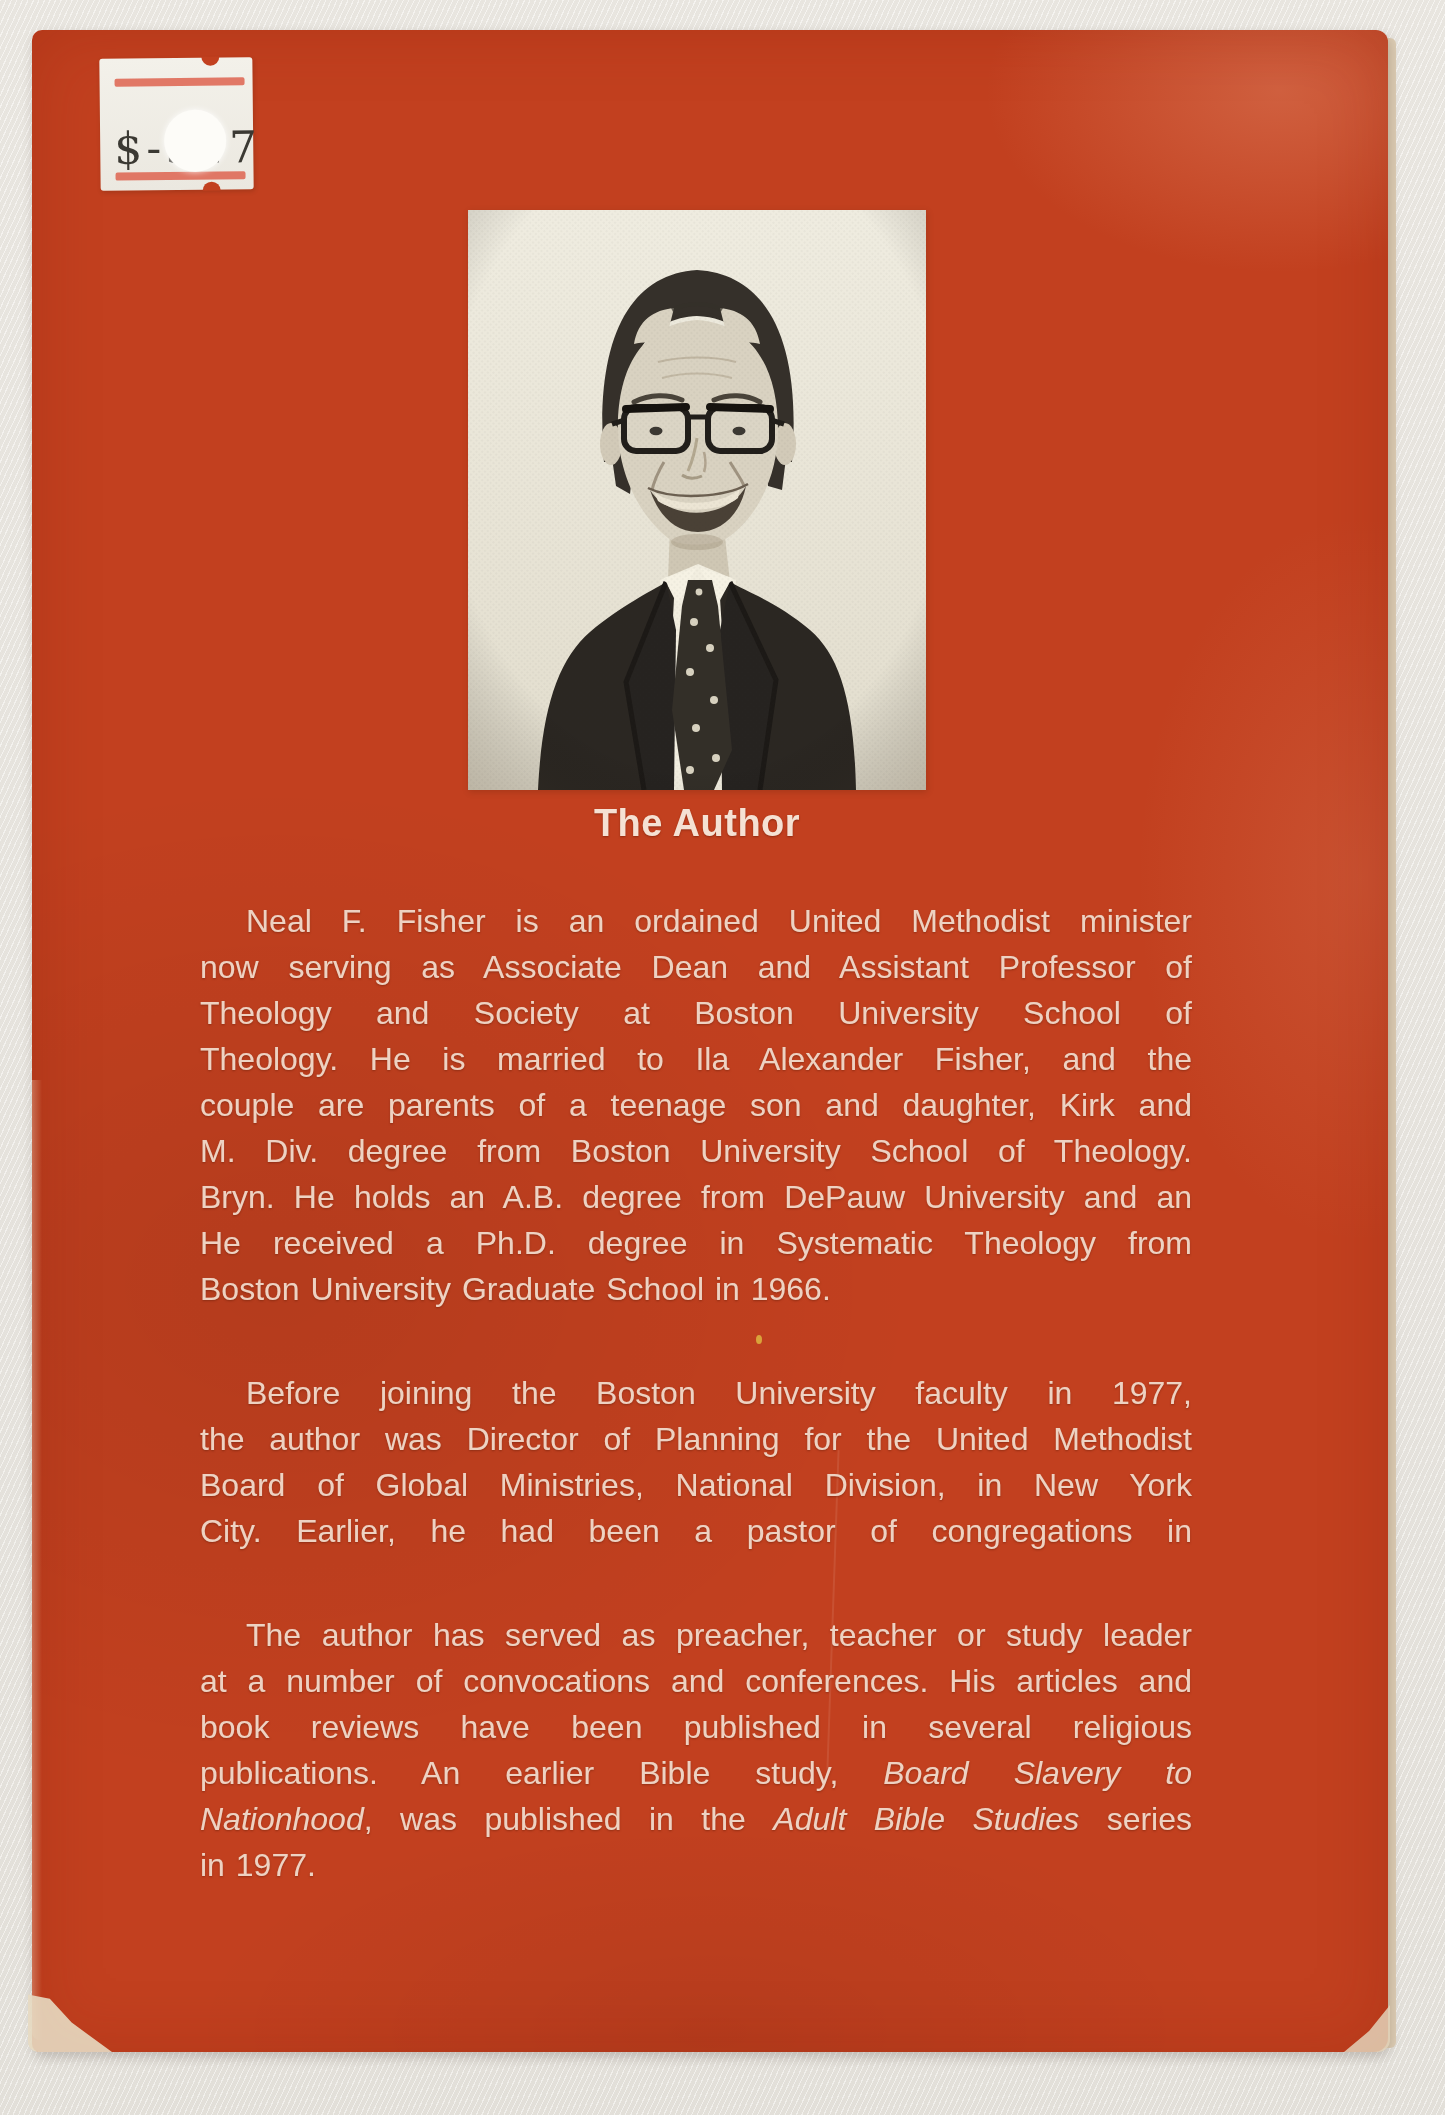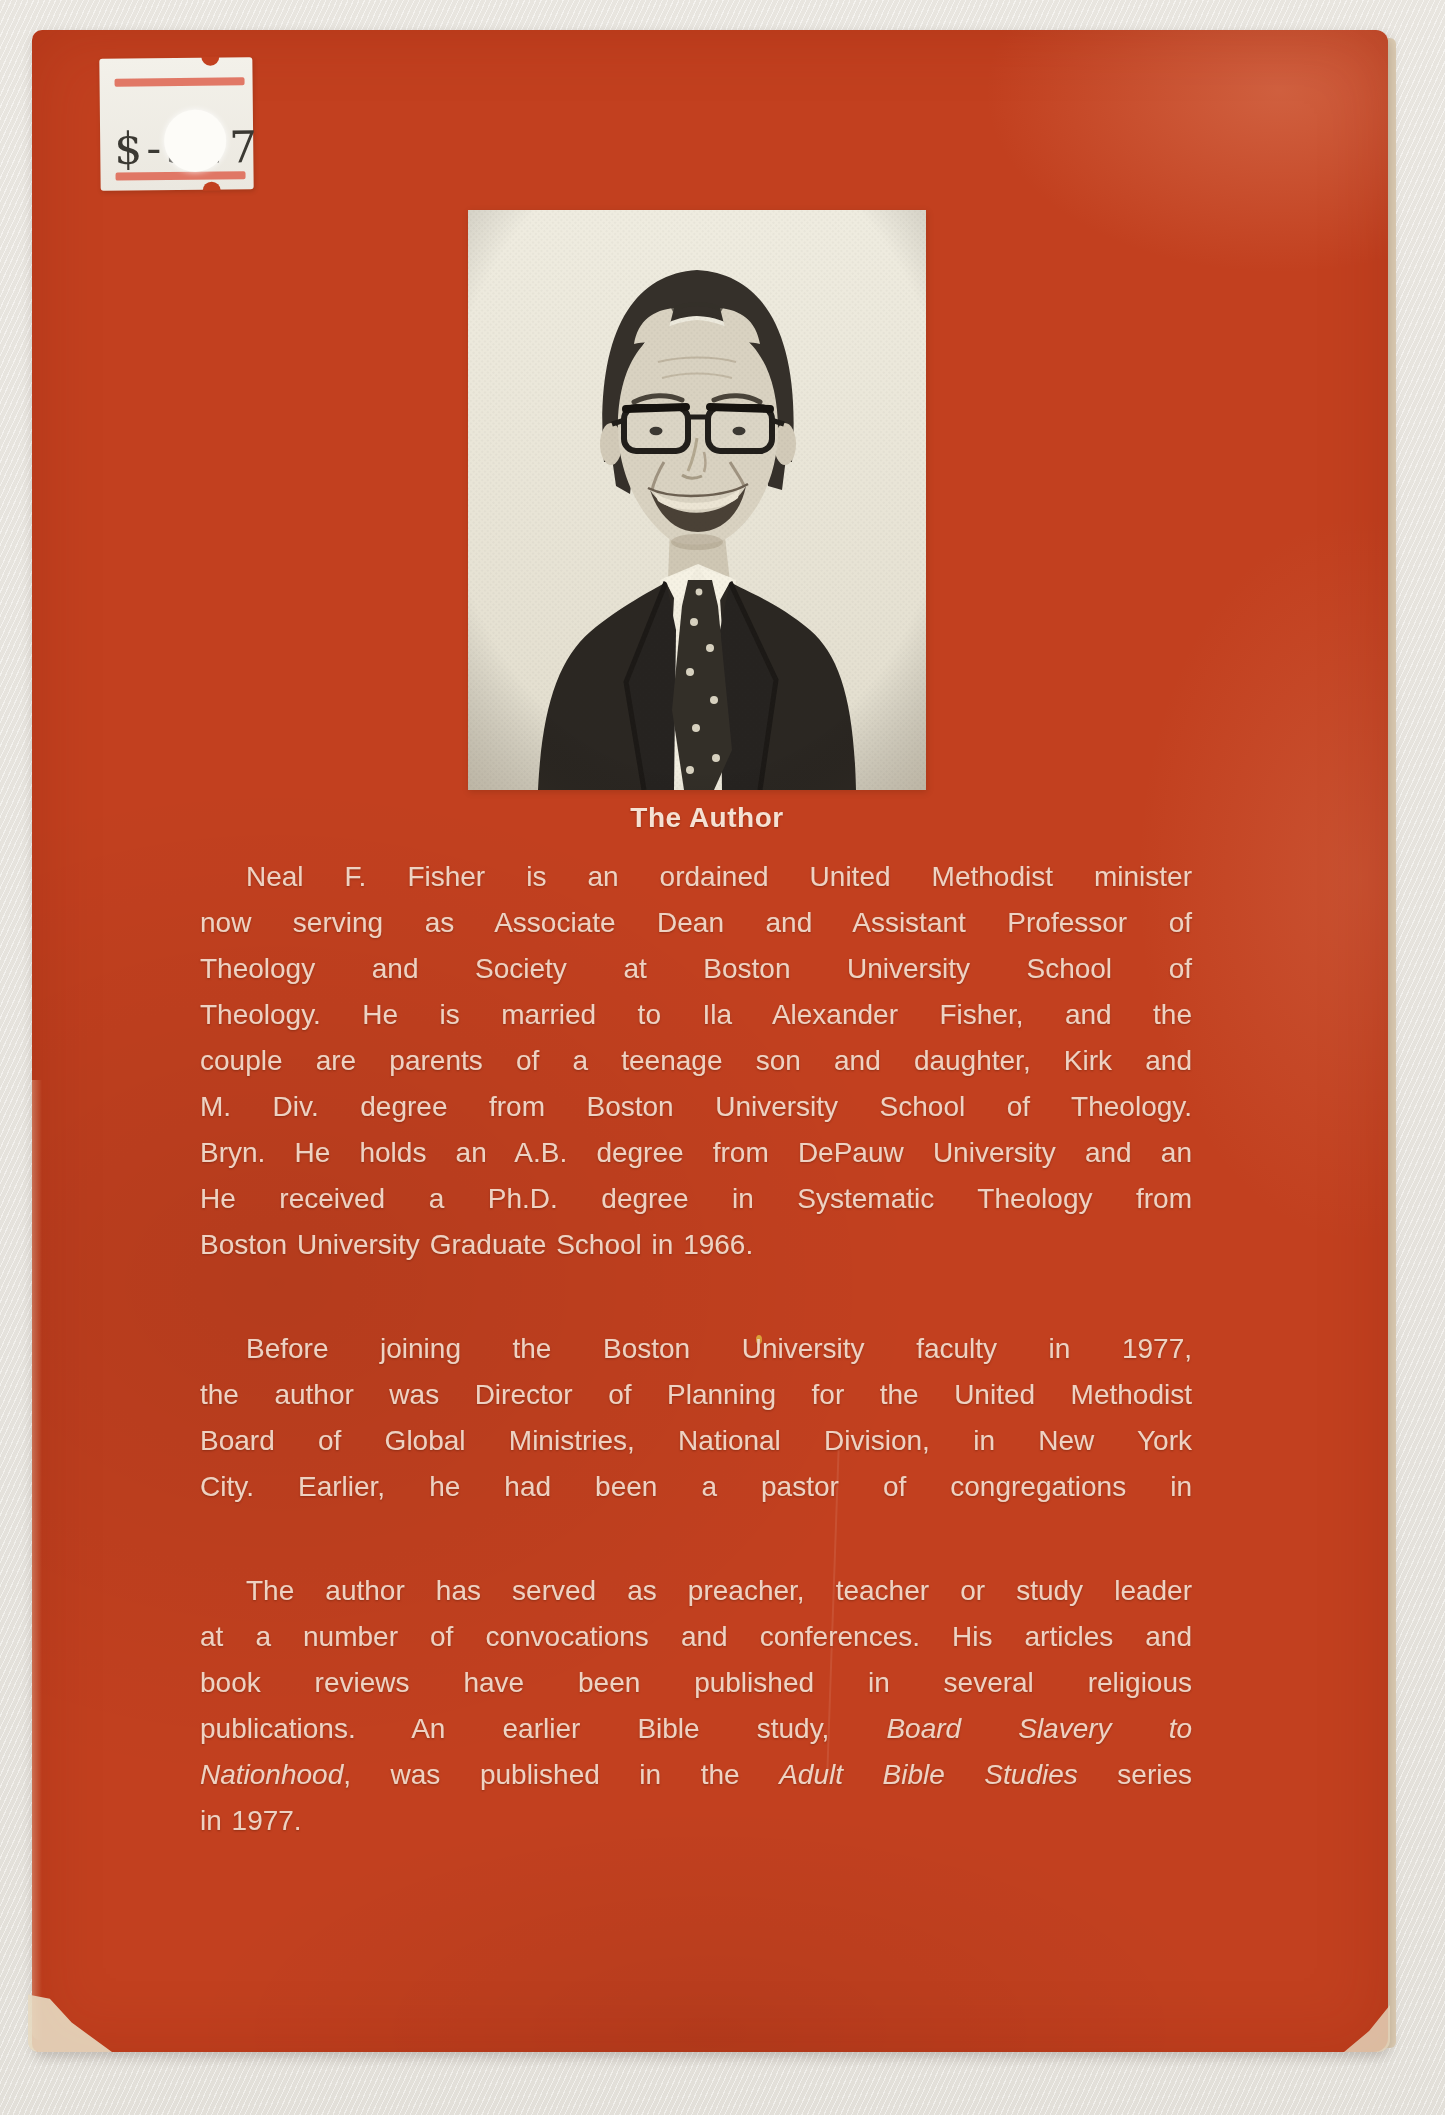--- a/index.html
+++ b/index.html
@@ -86,29 +86,29 @@
   
   .photo{
     position:absolute;left:436px;top:180px;width:458px;height:580px;
     background:#eae6d8;
     box-shadow:inset 0 0 0 2px rgba(120,90,60,.12), 1px 2px 6px rgba(90,30,10,.25);
     overflow:hidden;
   }
   .photo svg{display:block;width:100%;height:100%;}
 
   .caption{
-    position:absolute;left:446px;top:772px;width:458px;height:42px;
-    text-align:center;font-size:28px;font-weight:bold;letter-spacing:.5px;
+    position:absolute;left:436px;top:772px;width:458px;height:42px;
+    text-align:center;font-size:38px;font-weight:bold;letter-spacing:.5px;
     color:#f5e1d3;text-shadow:0 1px 2px rgba(100,25,5,.55);
   }
 
   
   .body-col{
-    position:absolute;left:168px;top:824px;width:992px;
-    color:#eed2c2;font-size:28px;word-spacing:2px;
+    position:absolute;left:168px;top:868px;width:992px;
+    color:#eed2c2;font-size:32px;word-spacing:2px;
     text-shadow:0 1px 2px rgba(100,25,5,.5), 0 0 1px rgba(255,228,210,.25);
   }
   .para + .para{margin-top:58px;}
   .line{height:46px;line-height:46px;}
   .line.just{text-align:justify;text-align-last:justify;}
   .line.ind{text-indent:46px;}
   .it{font-style:italic;}
 </style>
 </head>
 <body>

